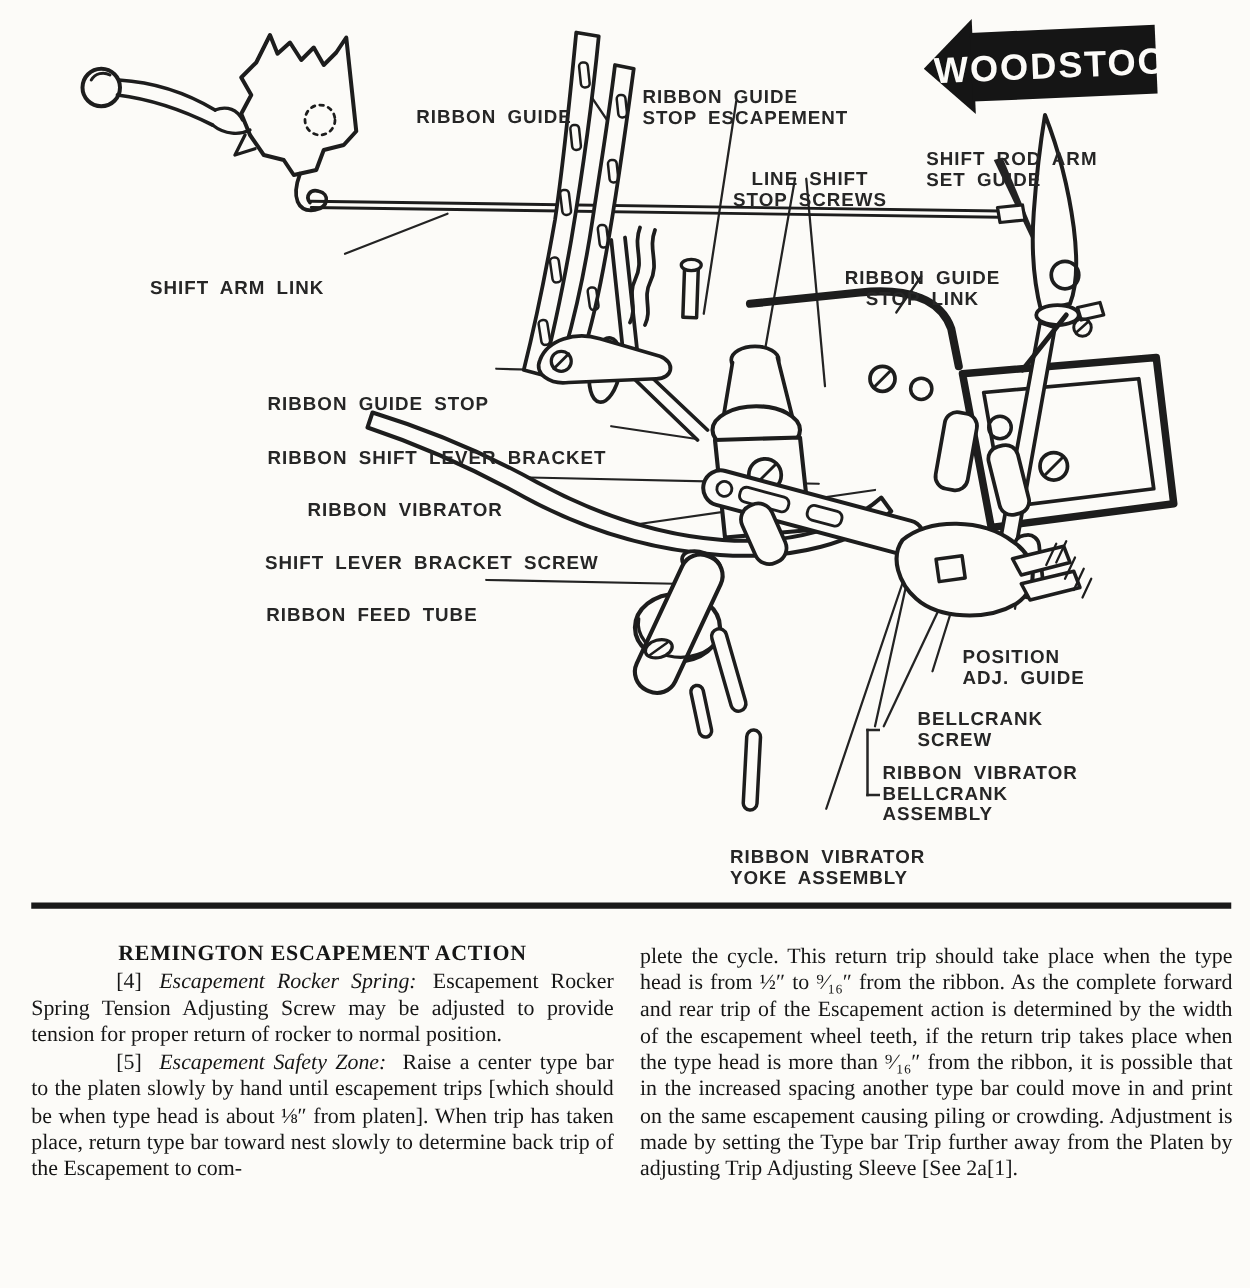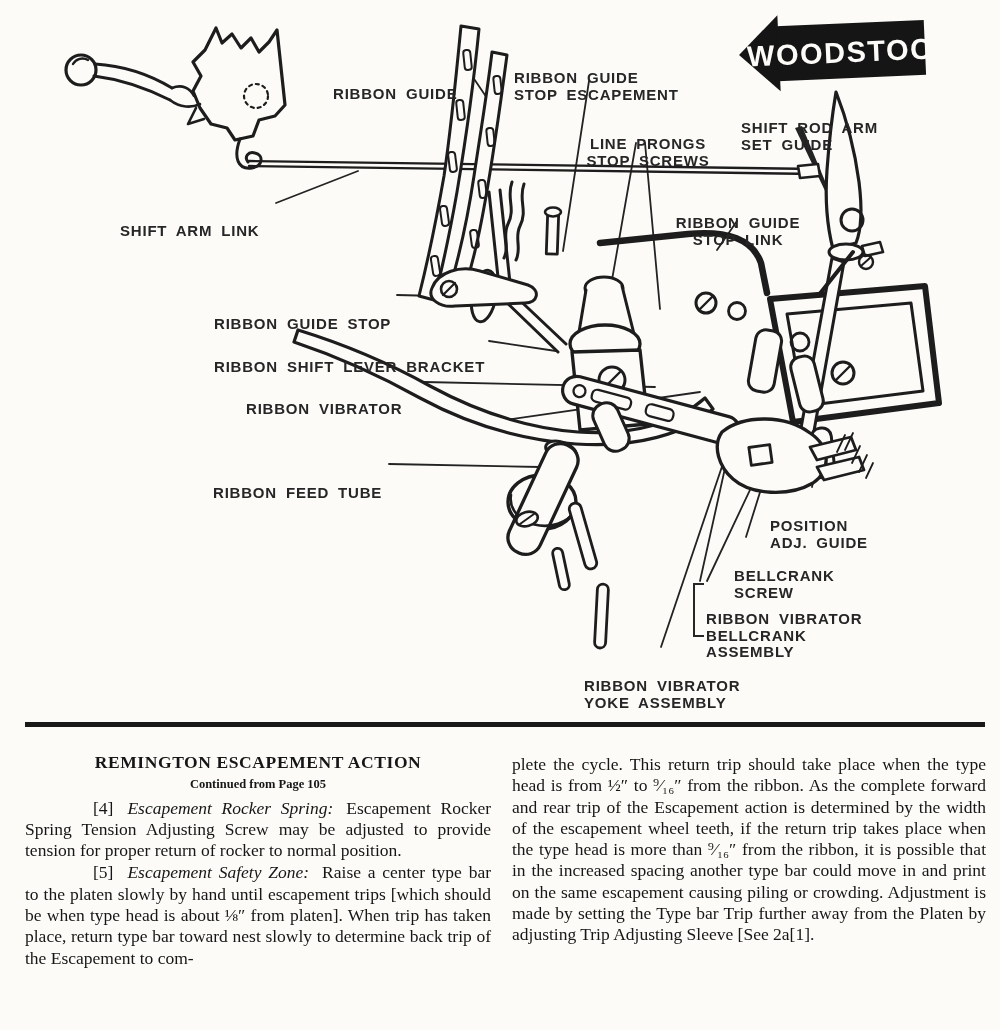--- a/index.html
+++ b/index.html
@@ -187,21 +187,21 @@
   </svg>
 
   <div class="dlabel" style="left:333px;top:57px;">
     <div>RIBBON GUIDE</div>
   </div>
   <div class="dlabel" style="left:514px;top:41px;">
     <div>RIBBON GUIDE</div>
     <div>STOP ESCAPEMENT</div>
   </div>
   <div class="dlabel center" style="left:586px;top:107px;width:124px;">
-    <div>LINE PRONGS</div>
+    <div>LINE SHIFT</div>
     <div>STOP SCREWS</div>
   </div>
   <div class="dlabel" style="left:741px;top:91px;">
     <div>SHIFT ROD ARM</div>
     <div>SET GUIDE</div>
   </div>
   <div class="dlabel center" style="left:668px;top:186px;width:140px;">
     <div>RIBBON GUIDE</div>
     <div>STOP LINK</div>
   </div>
@@ -209,20 +209,23 @@
     <div>SHIFT ARM LINK</div>
   </div>
   <div class="dlabel" style="left:214px;top:287px;">
     <div>RIBBON GUIDE STOP</div>
   </div>
   <div class="dlabel" style="left:214px;top:330px;">
     <div>RIBBON SHIFT LEVER BRACKET</div>
   </div>
   <div class="dlabel" style="left:246px;top:372px;">
     <div>RIBBON VIBRATOR</div>
+  </div>
+  <div class="dlabel" style="left:212px;top:414px;">
+    <div>SHIFT LEVER BRACKET SCREW</div>
   </div>
   <div class="dlabel" style="left:213px;top:456px;">
     <div>RIBBON FEED TUBE</div>
   </div>
   <div class="dlabel" style="left:770px;top:489px;">
     <div>POSITION</div>
     <div>ADJ. GUIDE</div>
   </div>
   <div class="dlabel" style="left:734px;top:539px;">
     <div>BELLCRANK</div>
@@ -236,21 +239,20 @@
   </div>
   <div class="dlabel" style="left:584px;top:649px;">
     <div>RIBBON VIBRATOR</div>
     <div>YOKE ASSEMBLY</div>
   </div>
 
   <div id="rule"></div>
 
   <div class="col" id="col-left">
     <h3 class="art-heading">REMINGTON ESCAPEMENT ACTION</h3>
-    <div class="art-sub">Continued from Page 105</div>
     <p class="indented"><span class="pnum">[4]</span><span class="ptitle">Escapement Rocker Spring:</span><span>Escapement Rocker Spring Tension Adjusting Screw may be adjusted to provide tension for proper return of rocker to normal position.</span></p>
     <p class="indented"><span class="pnum">[5]</span><span class="ptitle">Escapement Safety Zone:</span><span>Raise a center type bar to the platen slowly by hand until escapement trips [which should be when type head is about ⅛″ from platen]. When trip has taken place, return type bar toward nest slowly to determine back trip of the Escapement to com-</span></p>
   </div>
 
   <div class="col" id="col-right">
     <p>plete the cycle.  This return trip should take place when the type head is from ½″ to ⁹⁄₁₆″ from the ribbon.  As the complete forward and rear trip of the Escapement action is determined by the width of the escapement wheel teeth, if the return trip takes place when the type head is more than ⁹⁄₁₆″ from the ribbon, it is possible that in the increased spacing another type bar could move in and print on the same escapement causing piling or crowding.  Adjustment is made by setting the Type bar Trip further away from the Platen by adjusting Trip Adjusting Sleeve [See 2a[1].</p>
   </div>
 
 </div>
 

